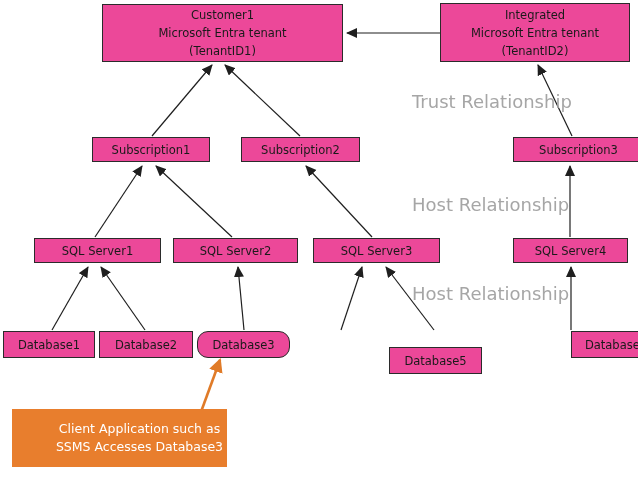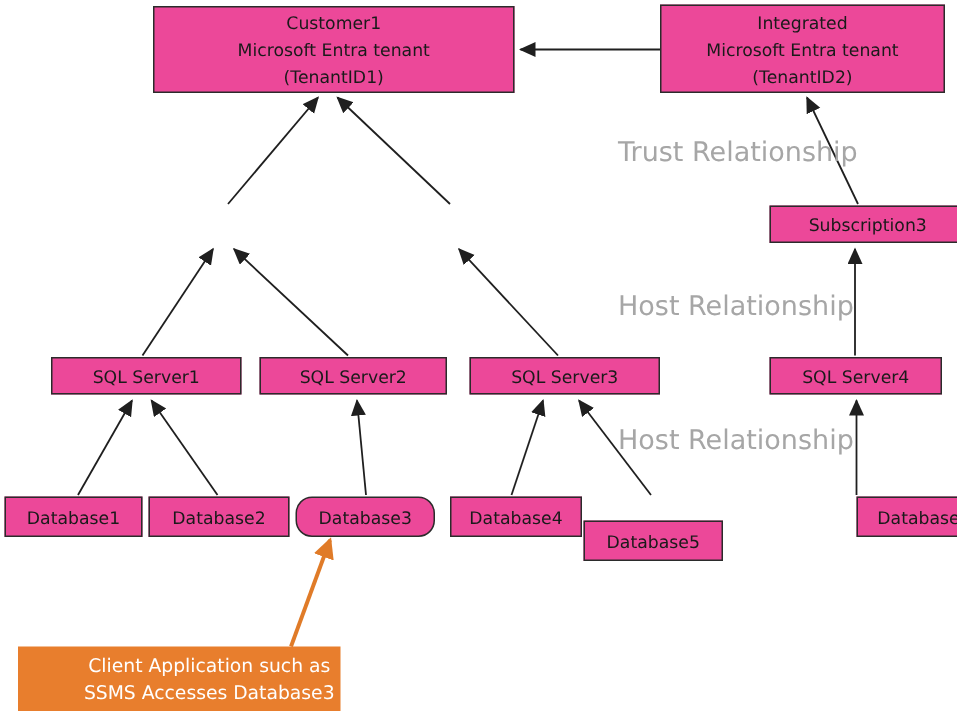--- a/index.html
+++ b/index.html
@@ -63,36 +63,37 @@
     <span>Customer1</span>
     <span>Microsoft Entra tenant</span>
     <span>(TenantID1)</span>
   </div>
   <div class="node tenant" style="left:440px;top:3px;width:190px;height:59px;">
     <span>Integrated</span>
     <span>Microsoft Entra tenant</span>
     <span>(TenantID2)</span>
   </div>
 
+  <div class="node" style="left:92px;top:137px;width:118px;height:25px;">Subscription1</div>
+  <div class="node" style="left:241px;top:137px;width:119px;height:25px;">Subscription2</div>
   <div class="node" style="left:513px;top:137px;width:131px;height:25px;">Subscription3</div>
 
   <div class="node" style="left:34px;top:238px;width:127px;height:25px;">SQL Server1</div>
   <div class="node" style="left:173px;top:238px;width:125px;height:25px;">SQL Server2</div>
   <div class="node" style="left:313px;top:238px;width:127px;height:25px;">SQL Server3</div>
   <div class="node" style="left:513px;top:238px;width:115px;height:25px;">SQL Server4</div>
 
   <div class="node" style="left:3px;top:331px;width:92px;height:27px;">Database1</div>
   <div class="node" style="left:99px;top:331px;width:94px;height:27px;">Database2</div>
   <div class="node" style="left:197px;top:331px;width:93px;height:27px;border-radius:11px;">Database3</div>
-  <div class="node" style="left:300px;top:331px;width:88px;height:27px;">Database4</div>
   <div class="node" style="left:389px;top:331px;width:93px;height:27px;margin-top:16px;">Database5</div>
   <div class="node" style="left:527px;top:331px;width:90px;height:27px;margin-left:44px;">Database6</div>
 
   <div class="rel-label" style="left:412px;top:91px;">Trust Relationship</div>
   <div class="rel-label" style="left:412px;top:194px;">Host Relationship</div>
   <div class="rel-label" style="left:412px;top:283px;">Host Relationship</div>
 
-  <div class="callout" style="left:12px;top:431px;width:215px;height:43px;padding-left:40px;">
+  <div class="callout" style="left:12px;top:409px;width:215px;height:58px;padding-left:40px;">
     <span>Client Application such as</span>
     <span>SSMS Accesses Database3</span>
   </div>
 
 </div>
 
 </body></html>

